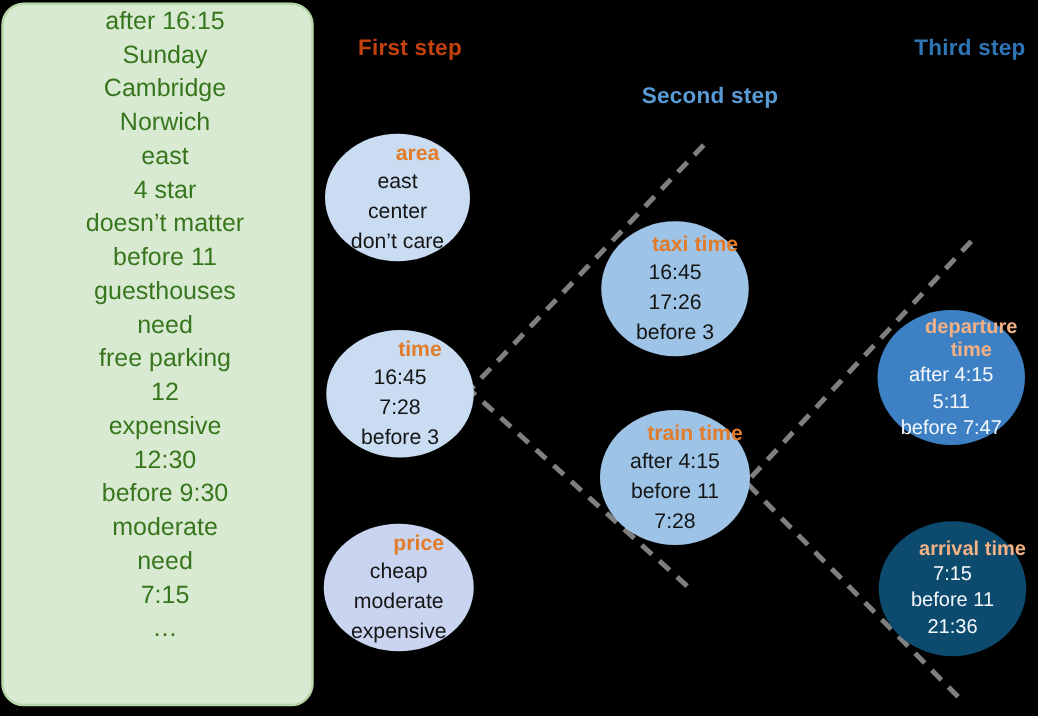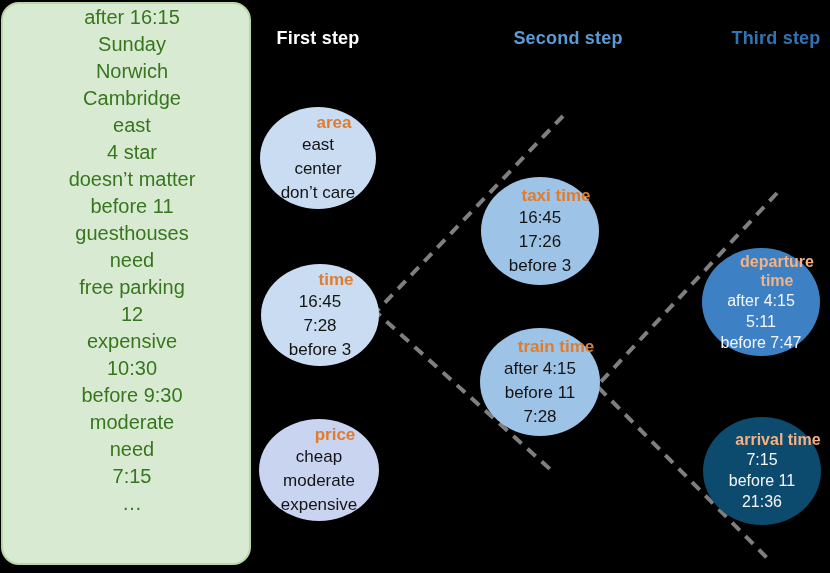--- a/index.html
+++ b/index.html
@@ -18,22 +18,22 @@
     margin-top:6px;font-size:22px;font-weight:bold;color:#93261a;line-height:28px;
   }
   .span-item{
     font-size:20px;line-height:27px;color:#38761d;margin-left:12px;
   }
   
   .step-header{
     position:absolute;top:28px;font-size:18px;font-weight:bold;text-align:center;
     letter-spacing:0.2px;
   }
-  .h1{left:258px;width:120px;color:#ffffff;}
-  .h2{left:500px;width:136px;color:#5b9bd5;}
+  .h1{left:268px;width:120px;color:#c2410c;}
+  .h2{left:500px;width:136px;color:#5b9bd5;margin-top:38px;}
   .h3{left:714px;width:124px;color:#2e75b6;}
   
   svg.connectors{position:absolute;left:0;top:0;z-index:1;}
   svg.connectors polyline{
     fill:none;stroke:#7f7f7f;stroke-width:4;stroke-dasharray:11 8;stroke-linecap:butt;
   }
   
   .cluster{
     position:absolute;z-index:2;border-radius:50%;
     display:flex;flex-direction:column;align-items:center;justify-content:center;
@@ -57,32 +57,32 @@
 <body>
 
 <svg class="connectors" width="830" height="573" viewBox="0 0 830 573">
   <polyline points="563,116 376,312 551,470"></polyline>
   <polyline points="777,193 597,386 771,562"></polyline>
 </svg>
 
 <div class="spans-box">
   <div class="span-item">after 16:15</div>
   <div class="span-item">Sunday</div>
+  <div class="span-item">Cambridge</div>
   <div class="span-item">Norwich</div>
-  <div class="span-item">Cambridge</div>
   <div class="span-item">east</div>
   <div class="span-item">4 star</div>
   <div class="span-item">doesn’t matter</div>
   <div class="span-item">before 11</div>
   <div class="span-item">guesthouses</div>
   <div class="span-item">need</div>
   <div class="span-item">free parking</div>
   <div class="span-item">12</div>
   <div class="span-item">expensive</div>
-  <div class="span-item">10:30</div>
+  <div class="span-item">12:30</div>
   <div class="span-item">before 9:30</div>
   <div class="span-item">moderate</div>
   <div class="span-item">need</div>
   <div class="span-item">7:15</div>
   <div class="span-item">…</div>
 </div>
 
 <div class="step-header h1">First step</div>
 <div class="step-header h2">Second step</div>
 <div class="step-header h3">Third step</div>

